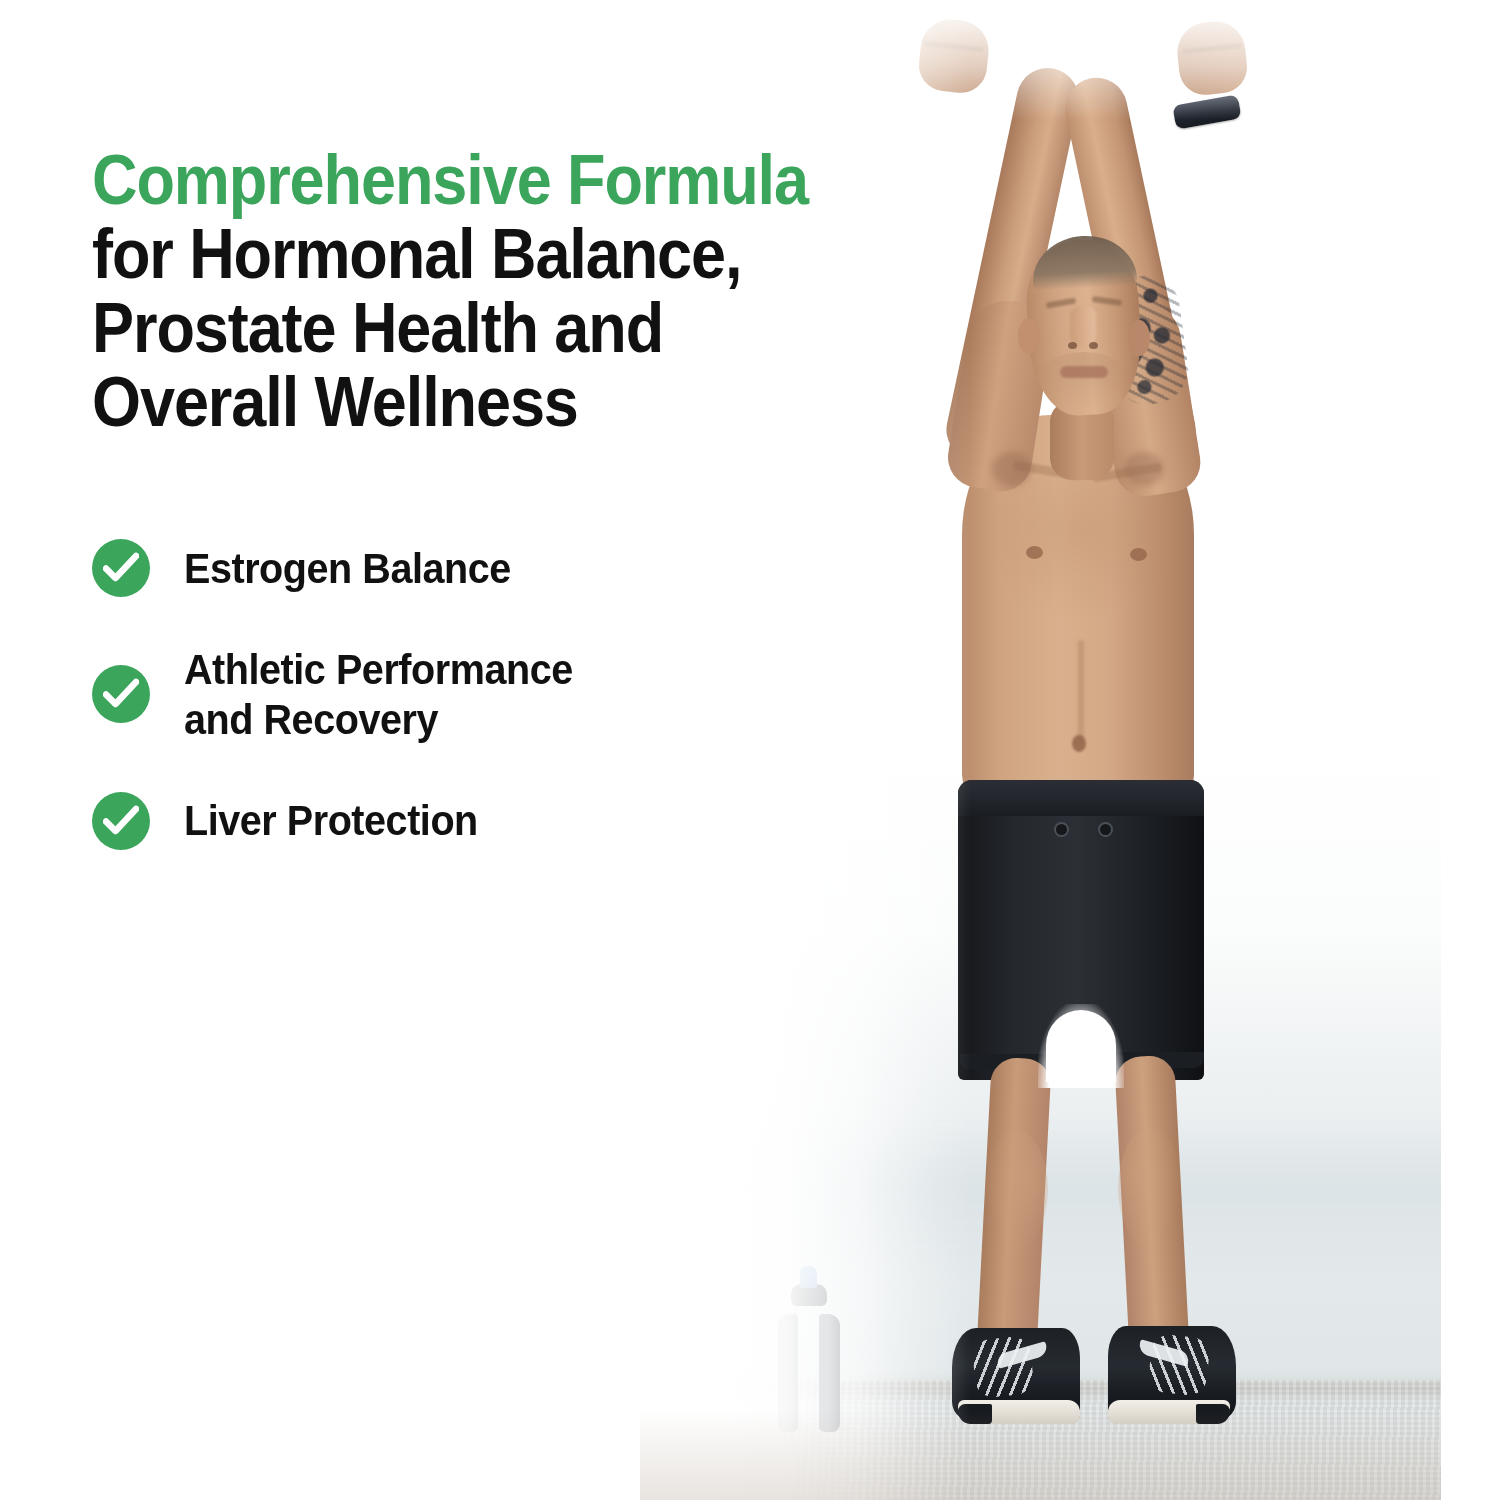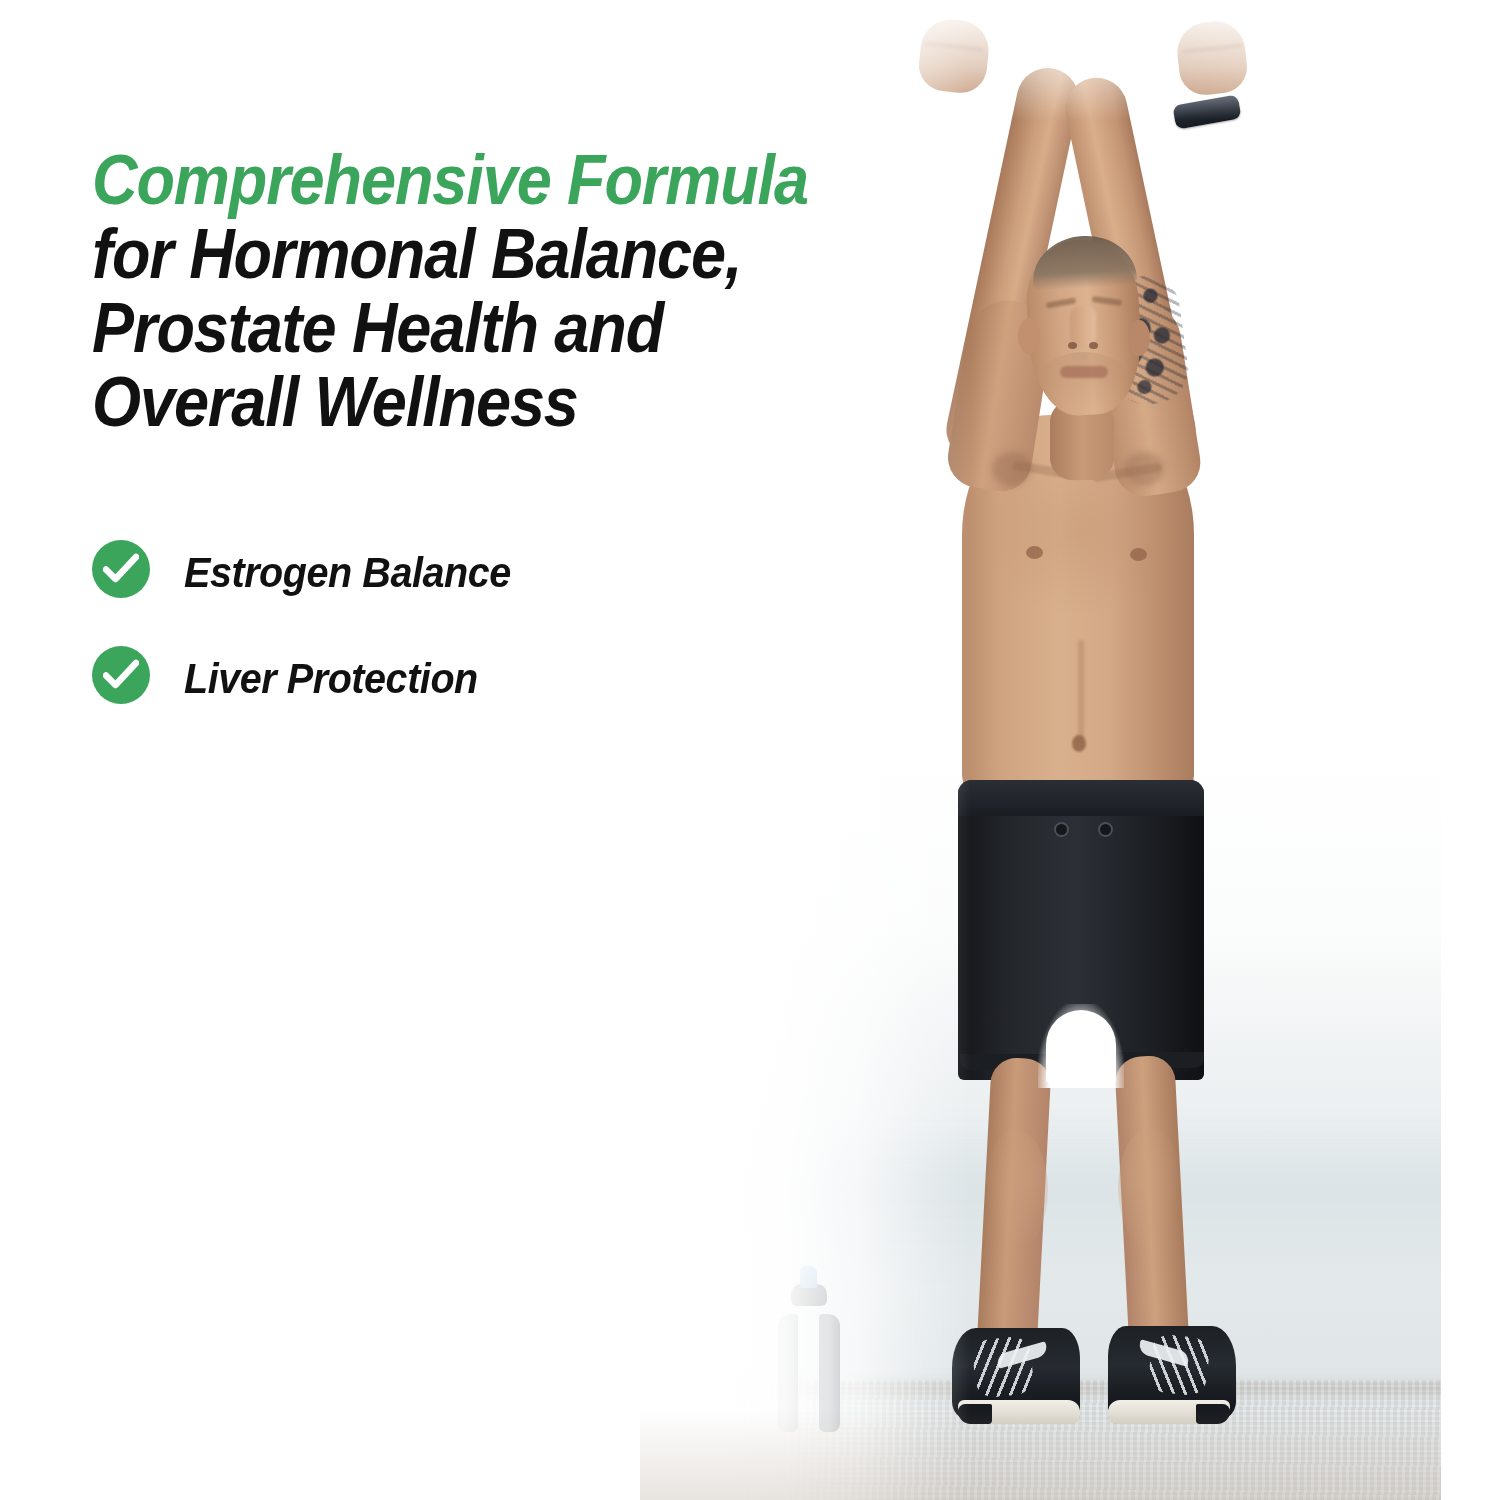--- a/index.html
+++ b/index.html
@@ -10,21 +10,20 @@
     overflow:hidden;
     position:relative;
   }
 
   
   #canvas{
     position:absolute;inset:0;
     width:1441px;height:1500px;
     background:#ffffff;
     overflow:hidden;
-    font-style:italic;
   }
 
   
   .photo{
     position:absolute;
     left:640px;top:0;
     width:860px;height:1500px;
     overflow:hidden;
   }
   
@@ -339,21 +338,21 @@
   }
   .headline .hl-accent{ color:#3BA55C; display:block; }
   .headline .hl-rest{ color:#111111; display:block; }
 
   .benefits{
     position:absolute;left:92px;top:536px;width:900px;
   }
   .benefit{
     position:relative;
     display:flex;
-    align-items:flex-end;
+    align-items:center;
     margin-bottom:44px;
     min-height:62px;
   }
   .benefit:last-child{margin-bottom:0;}
   .check-circle{
     flex:0 0 auto;
     width:58px;height:58px;border-radius:50%;
     background:#3BA55C;
     position:relative;
     margin-top:2px;
@@ -477,20 +476,29 @@
       <li class="benefit">
         <span class="check-circle">
           <svg width="36" height="32" viewBox="0 0 36 32" aria-hidden="true">
             <path d="M3 16.5 L12.5 26 L33 4" fill="none" stroke="#ffffff" stroke-width="6.5" stroke-linecap="round" stroke-linejoin="round"></path>
           </svg>
         </span>
         <span class="benefit-label">Estrogen Balance</span>
       </li>
 
 
+      <li class="benefit">
+        <span class="check-circle">
+          <svg width="36" height="32" viewBox="0 0 36 32" aria-hidden="true">
+            <path d="M3 16.5 L12.5 26 L33 4" fill="none" stroke="#ffffff" stroke-width="6.5" stroke-linecap="round" stroke-linejoin="round"></path>
+          </svg>
+        </span>
+        <span class="benefit-label">Athletic Performance
+and Recovery</span>
+      </li>
 
       <li class="benefit">
         <span class="check-circle">
           <svg width="36" height="32" viewBox="0 0 36 32" aria-hidden="true">
             <path d="M3 16.5 L12.5 26 L33 4" fill="none" stroke="#ffffff" stroke-width="6.5" stroke-linecap="round" stroke-linejoin="round"></path>
           </svg>
         </span>
         <span class="benefit-label">Liver Protection</span>
       </li>
 

